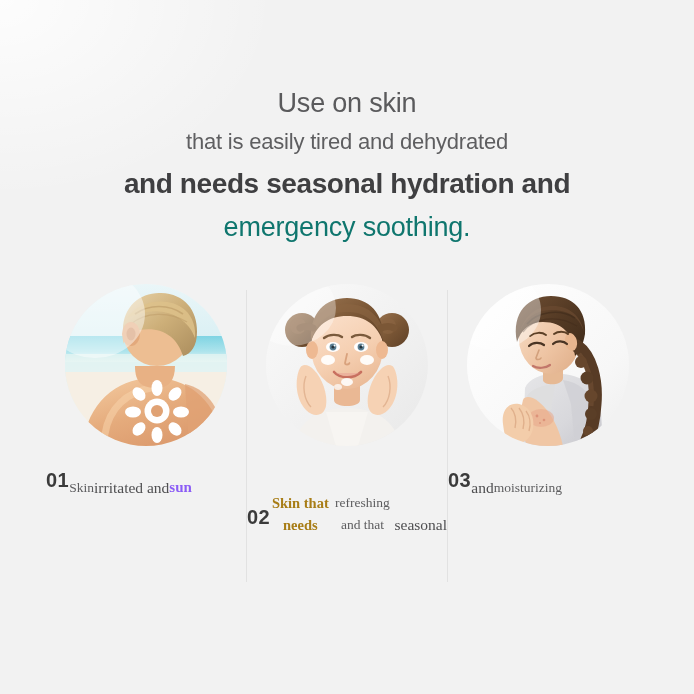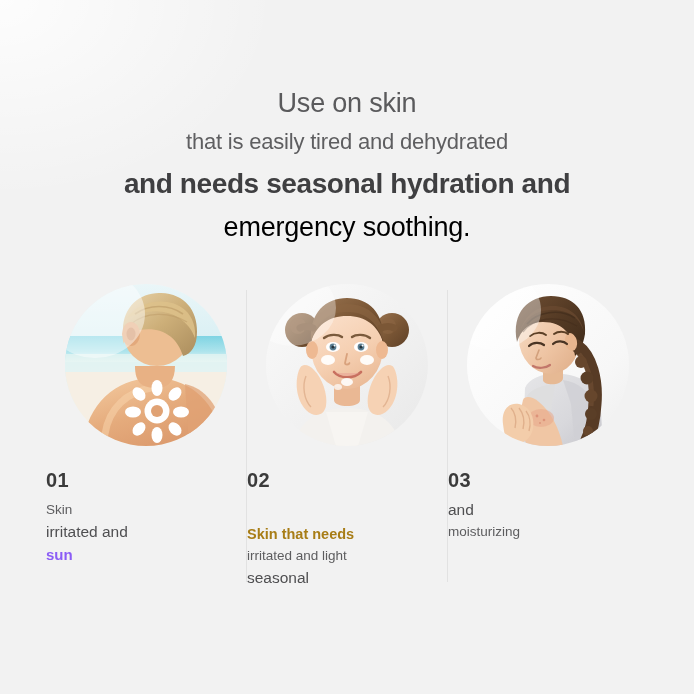--- a/index.html
+++ b/index.html
@@ -60,21 +60,21 @@
     font-weight: 700;
     line-height: 44px;
     color: #3f3f41;
     letter-spacing: -0.4px;
   }
 
   .headline-l4 {
     font-size: 27px;
     font-weight: 400;
     line-height: 42px;
-    color: #000000;
+    color: #0f766e;
   }
 
   
   .columns {
     margin-top: 36px;
     width: 694px;
     display: flex;
     flex-direction: row;
     justify-content: center;
     align-items: flex-start;
@@ -106,34 +106,34 @@
     flex: none;
   }
 
   .photo svg { display: block; width: 162px; height: 162px; }
 
   .caption {
     margin-top: 22px;
     text-align: center;
     width: 200px;
     display: flex;
-    flex-direction: column;
-    align-items: flex-start;
+    flex-direction: row;
+    align-items: flex-end;
   }
 
   .step-number {
     font-size: 20px;
     font-weight: 700;
     color: #3b3b3b;
     letter-spacing: 0.5px;
     line-height: 24px;
     margin-bottom: 7px;
   }
 
-  .cap-line { display: block; line-height: 22px; }
+  .cap-line { display: block; line-height: 22px; font-family: Liberation Serif, serif; }
 
   .gray-sm   { font-size: 13.5px; font-weight: 400; color: #5d5d5f; }
   .gray-md   { font-size: 15.5px; font-weight: 400; color: #4f4f51; }
   .gold-sm   { font-size: 10.5px; font-weight: 700; color: #a87d16; letter-spacing: 0.15px; line-height: 20px; }
   .gold-md   { font-size: 14.5px; font-weight: 700; color: #a87d16; line-height: 22px; margin-top: 24px; }
   .gold-lg   { font-size: 15px;   font-weight: 700; color: #8b5cf6; line-height: 24px; }
 
   .sheen {
     position: absolute;
     top: 0; left: 0;
@@ -304,21 +304,21 @@
           <ellipse cx="81" cy="98" rx="6" ry="4" fill="#ffffff" opacity="0.88"></ellipse>
           <ellipse cx="72" cy="103" rx="4" ry="3" fill="#ffffff" opacity="0.7"></ellipse>
 
           <ellipse cx="26" cy="24" rx="44" ry="38" fill="#ffffff" opacity="0.35"></ellipse>
         </svg>
       </div>
 
       <div class="caption">
         <span class="step-number">02</span>
         <span class="cap-line gold-md">Skin that needs</span>
-        <span class="cap-line gray-sm">irritated and light</span>
+        <span class="cap-line gray-sm">refreshing and that</span>
         <span class="cap-line gray-md">seasonal</span>
       </div>
     </div>
 
     <div class="divider"></div>
 
     <div class="column">
       <div class="photo">
         <svg viewBox="0 0 162 162" xmlns="http://www.w3.org/2000/svg" aria-hidden="true">
           <defs>

